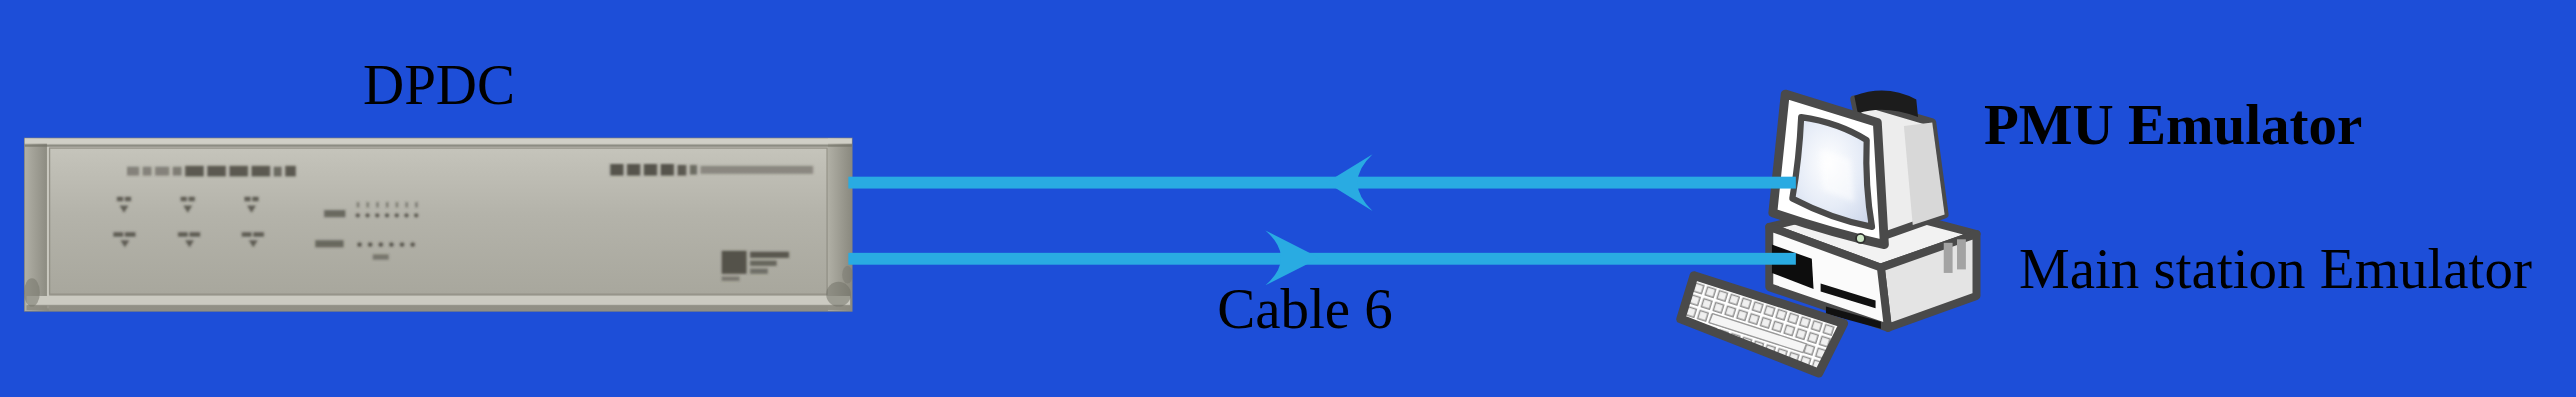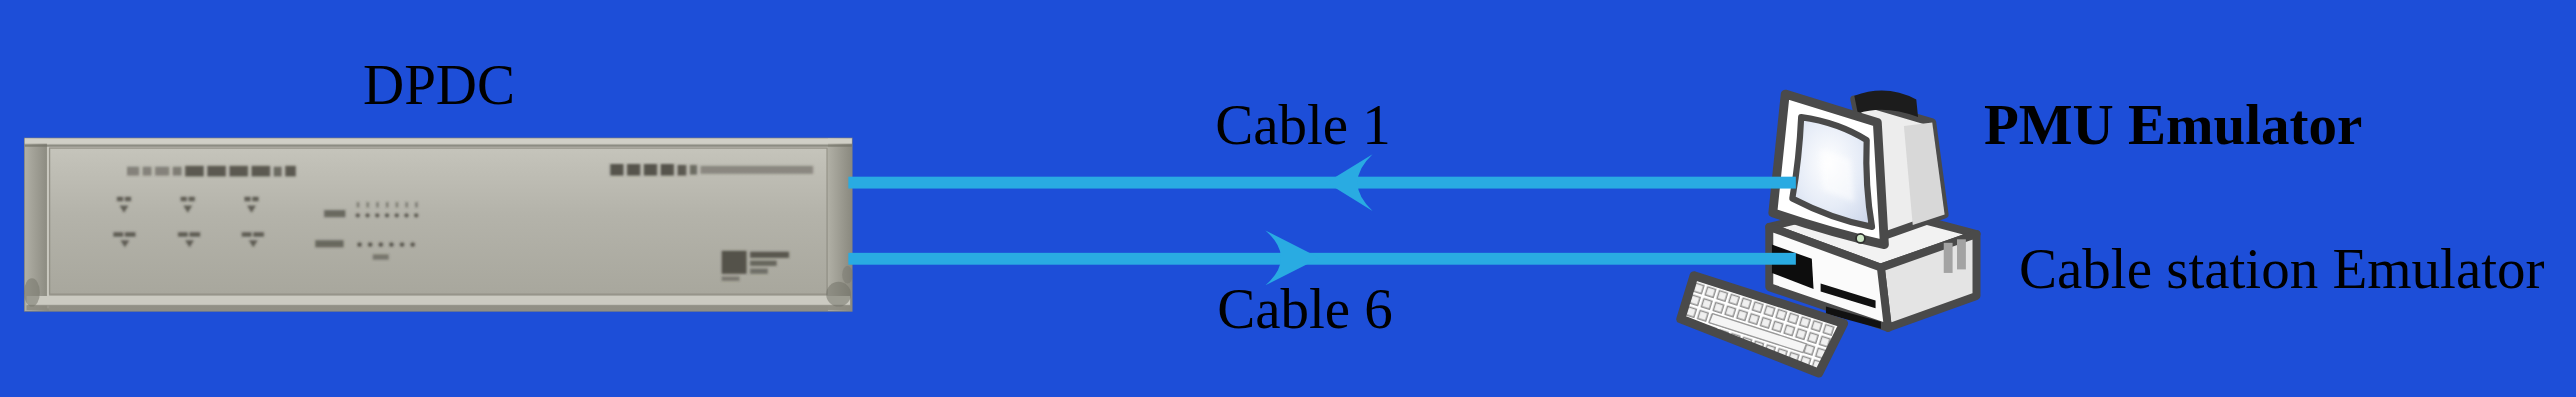--- a/index.html
+++ b/index.html
@@ -212,21 +212,20 @@
       <g>
         <rect x="958" y="285.3" width="1070" height="13.4" fill="#29ABE2"></rect>
         <path d="M1490,291 L1429,260 Q1464,291 1429,322 Z" fill="#29ABE2"></path>
       </g>
     </g>
   </svg>
 
   <div class="label centered lbl-dpdc">DPDC</div>
 
 
-  <div class="label centered lbl-cable1">Cable 1</div>
 
   <div class="label centered lbl-cable2">Cable 6</div>
 
   <div class="label lbl-pmu">PMU Emulator</div>
 
-  <div class="label lbl-main">Cable station Emulator</div>
+  <div class="label lbl-main">Main station Emulator</div>
 </div>
 
 
 </body></html>

